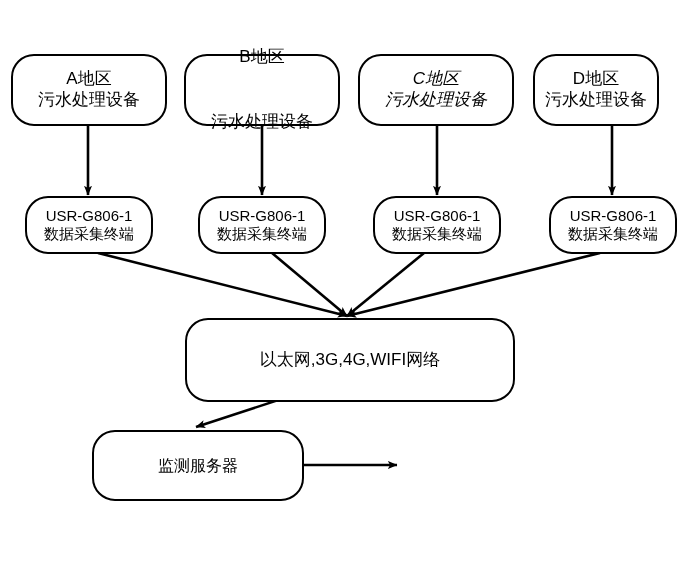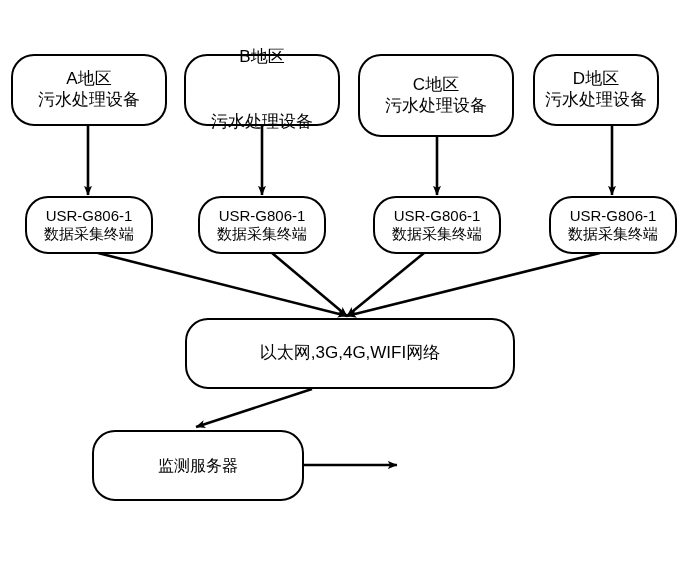--- a/index.html
+++ b/index.html
@@ -91,21 +91,21 @@
   <div class="node node-source" style="left:11px; top:54px; width:156px; height:72px;">
     <span class="line">A地区</span>
     <span class="line">污水处理设备</span>
   </div>
 
   <div class="node node-source" style="left:184px; top:54px; width:156px; height:72px;gap:44px;">
     <span class="line">B地区</span>
     <span class="line">污水处理设备</span>
   </div>
 
-  <div class="node node-source" style="left:358px; top:54px; width:156px; height:83px;">
+  <div class="node node-source" style="left:358px; top:54px; width:156px; height:72px;font-style:italic;">
     <span class="line">C地区</span>
     <span class="line">污水处理设备</span>
   </div>
 
   <div class="node node-source" style="left:533px; top:54px; width:126px; height:72px;">
     <span class="line">D地区</span>
     <span class="line">污水处理设备</span>
   </div>
 
   <div class="node node-terminal" style="left:25px; top:196px; width:128px; height:58px;">
@@ -121,21 +121,21 @@
   <div class="node node-terminal" style="left:373px; top:196px; width:128px; height:58px;">
     <span class="line">USR-G806-1</span>
     <span class="line">数据采集终端</span>
   </div>
 
   <div class="node node-terminal" style="left:549px; top:196px; width:128px; height:58px;">
     <span class="line">USR-G806-1</span>
     <span class="line">数据采集终端</span>
   </div>
 
-  <div class="node node-network" style="left:185px; top:318px; width:330px; height:71px;">
+  <div class="node node-network" style="left:185px; top:318px; width:330px; height:84px;">
     <span class="line">以太网,3G,4G,WIFI网络</span>
   </div>
 
   <div class="node node-server" style="left:92px; top:430px; width:212px; height:71px;">
     <span class="line">监测服务器</span>
   </div>
 
 
 </div>
 

